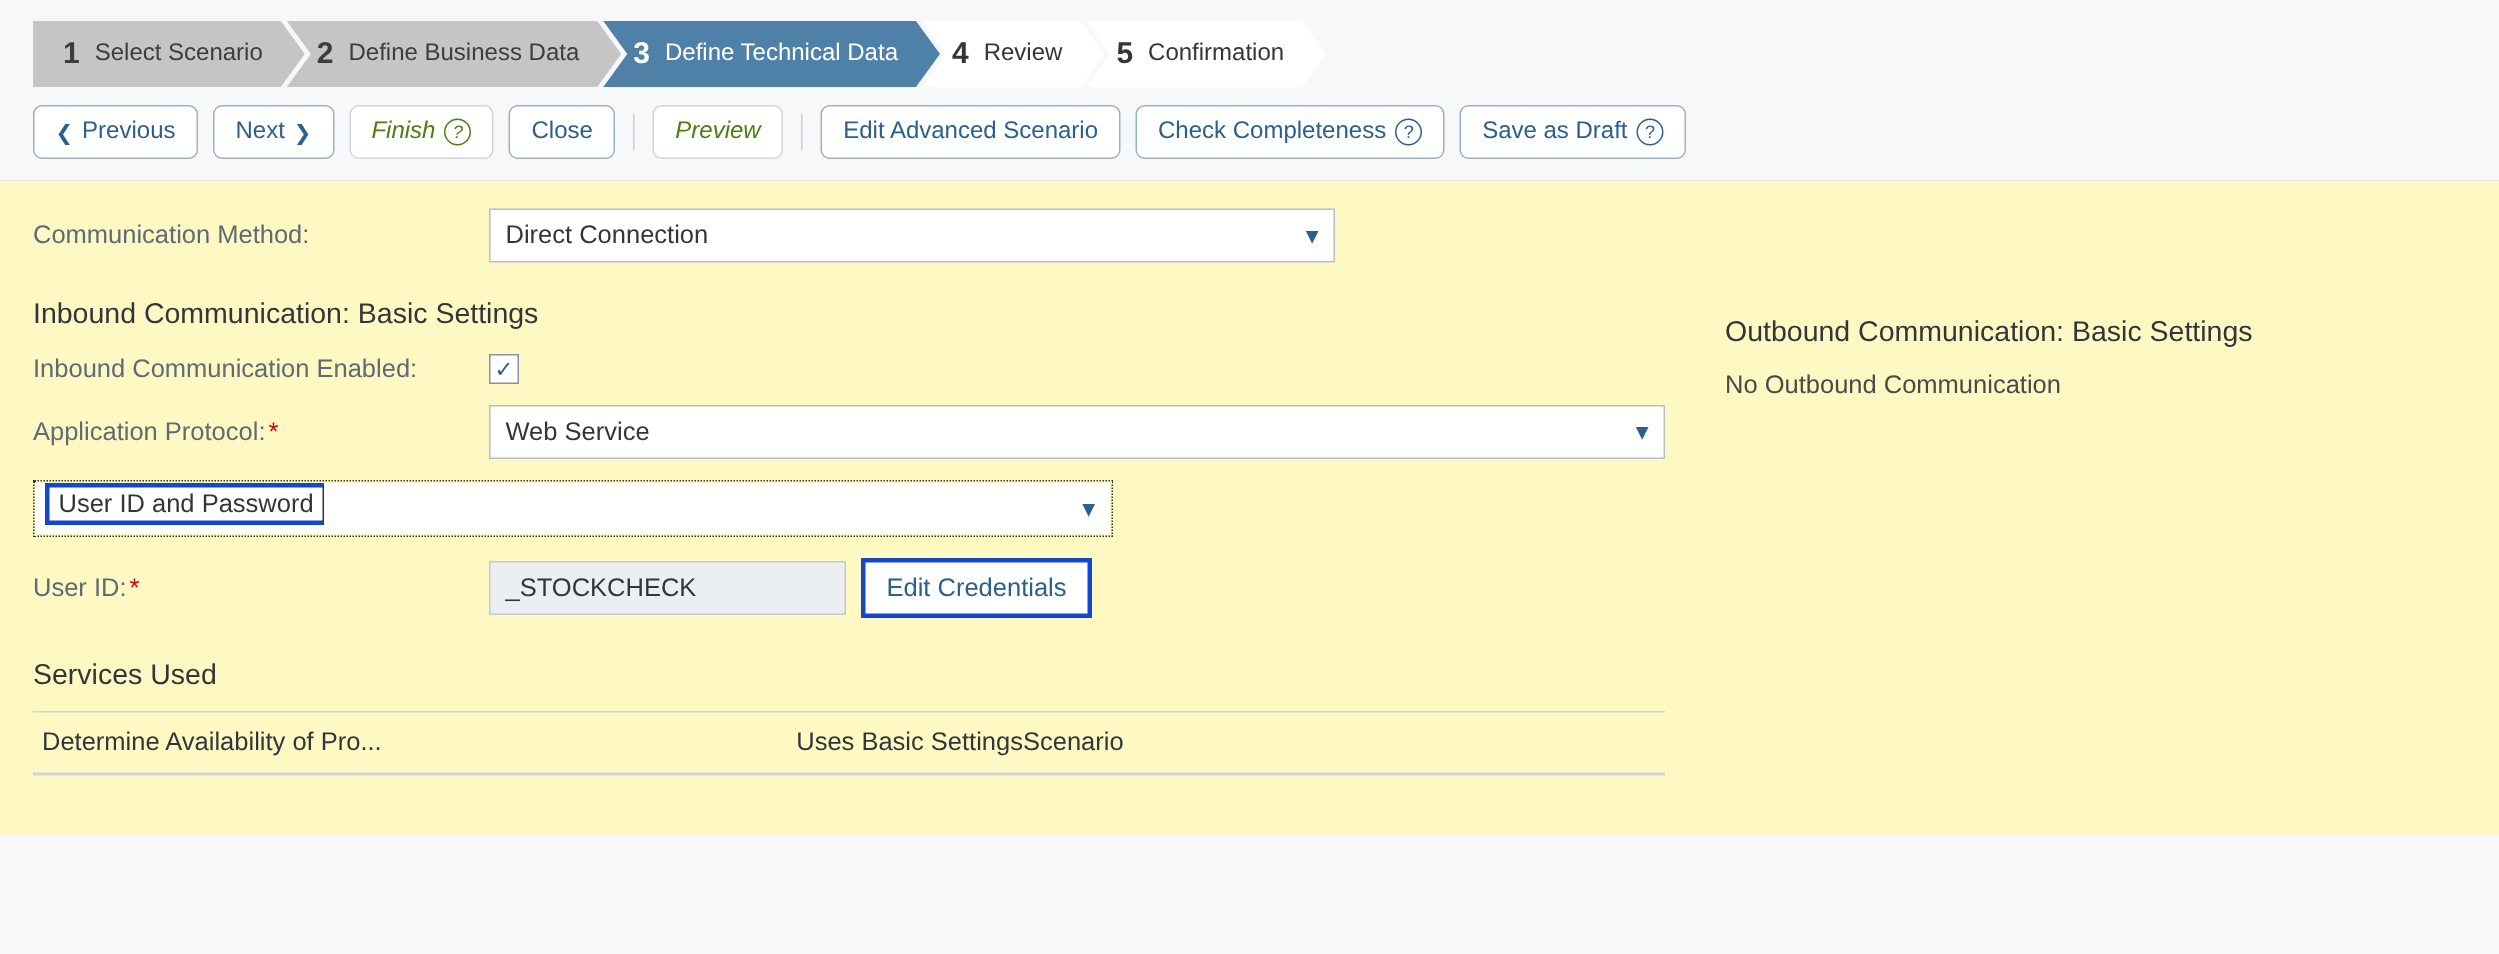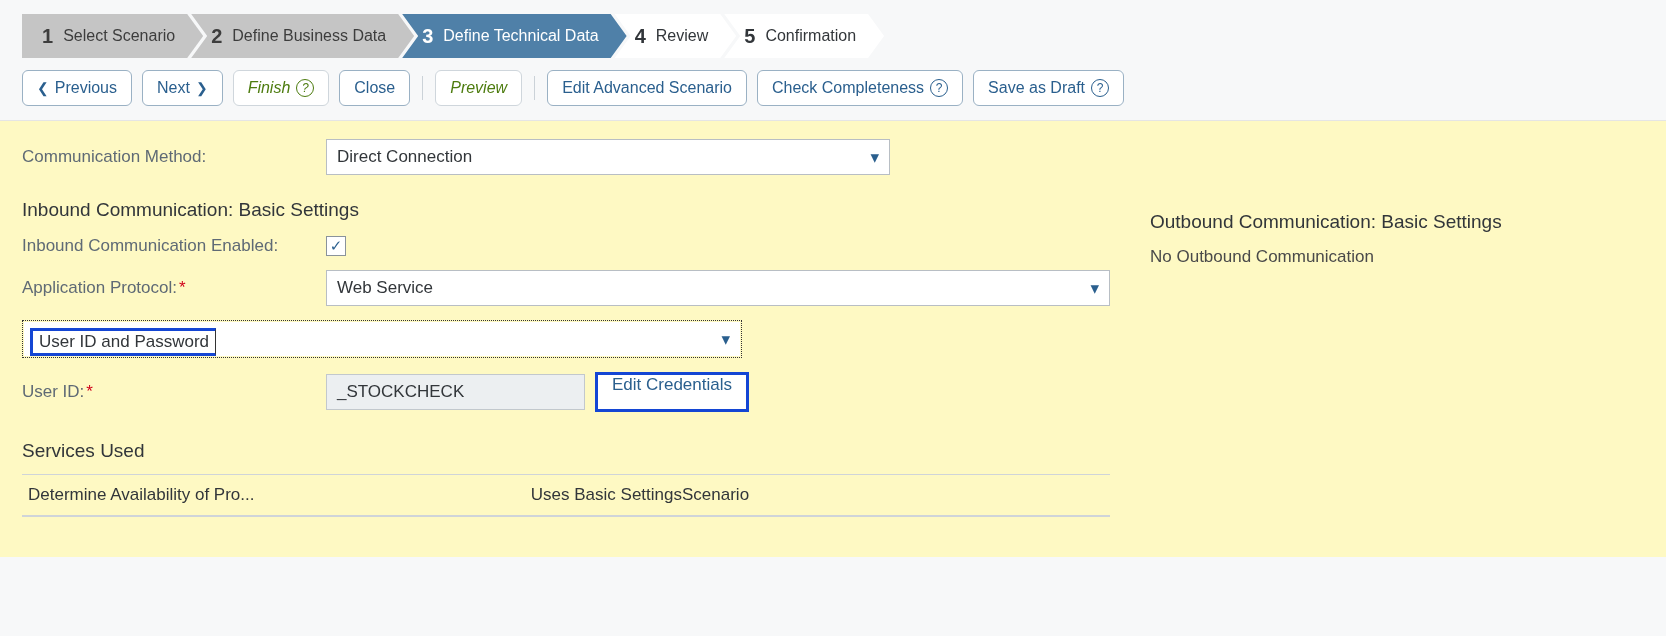--- a/index.html
+++ b/index.html
@@ -132,21 +132,21 @@
     color: #2a5f8e;
   }
   .select-focused-outer {
     width: 720px;
     border: 1.5px dotted #333;
     padding: 1px;
   }
   .select-focused {
     position: relative;
     display: flex;
-    align-items: flex-end;
+    align-items: flex-start;
     height: 34px;
     background: #fff;
     padding: 0 36px 0 8px;
     font-size: 17px;
   }
   .select-focused .inner-box {
     border: 3px solid #1446d4;
     padding: 1px 6px 1px 6px;
     border-right: 1px solid #333;
     margin-left: -2px;
@@ -166,38 +166,38 @@
     width: 20px; height: 20px;
     border: 1px solid #8a939b;
     background: #fff;
     display: inline-flex;
     align-items: center;
     justify-content: center;
     color: #2a5f8e;
     font-size: 15px;
   }
   .readonly-input {
-    width: 259px;
+    width: 238px;
     height: 36px;
     padding: 0 10px;
     border: 1px solid #c2c8cd;
     background: #eceff1;
     font-size: 17px;
     display: flex;
     align-items: center;
   }
   .cred-btn {
     height: 40px;
     padding: 0 14px;
     border: 3px solid #1446d4;
     background: #fff;
     color: #2a5f8e;
     font-size: 17px;
     display: inline-flex;
-    align-items: flex-start;
+    align-items: center;
     margin-left: 10px;
     cursor: pointer;
   }
 
   .services-hd {
     font-size: 19px;
     margin: 28px 0 12px 0;
   }
   .services-table {
     border-top: 1px solid #cfd4d9;

